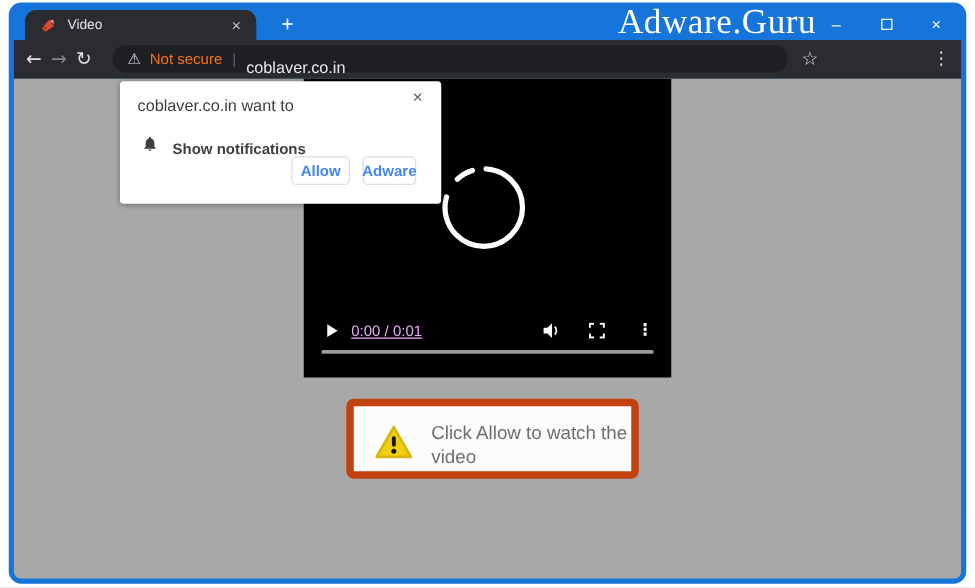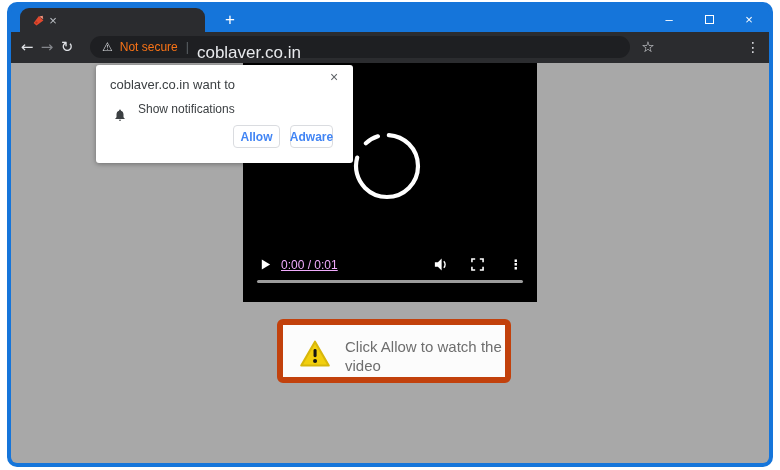--- a/index.html
+++ b/index.html
@@ -28,21 +28,21 @@
   
   .navbar{position:relative;width:100%;height:31px;background:#2b2c2f;}
   .navico{position:absolute;top:3px;width:20px;height:24px;display:flex;align-items:center;
           justify-content:center;font-family:"DejaVu Sans",sans-serif;font-size:15px;color:#dfe1e5;}
   .navico.dim{color:#84878c;}
   .omnibox{position:absolute;left:79px;top:4px;width:540px;height:22px;border-radius:11px;
            background:#1e1f22;display:flex;align-items:center;padding:0 12px;}
   .omni-warn{font-family:"DejaVu Sans",sans-serif;font-size:12px;color:#dadce0;margin-right:7px;}
   .omni-sec{font-size:12px;color:#f97316;}
   .omni-div{color:#5f6368;font-size:12px;margin:0 8px;}
-  .omni-url{font-size:17px;color:#e8eaed;margin-top:12px;}
+  .omni-url{font-size:13px;color:#e8eaed;margin-top:12px;}
   .star{position:absolute;left:626px;top:3px;width:22px;height:24px;display:flex;align-items:center;
         justify-content:center;font-family:"DejaVu Sans",sans-serif;font-size:15px;color:#dfe1e5;}
   .incog{position:absolute;left:649px;top:4px;height:22px;width:79px;border-radius:11px;
          background:#3f4144;display:flex;align-items:center;padding:0 6px;}
   .incog-ico{width:16px;height:16px;display:flex;flex:0 0 auto;}
   .incog-label{margin-left:6px;font-size:11px;color:#e8eaed;}
   .menu-dots{position:absolute;left:733px;top:3px;width:18px;height:24px;display:flex;
              align-items:center;justify-content:center;font-family:"DejaVu Sans",sans-serif;
              font-size:14px;color:#dfe1e5;}
 
@@ -57,21 +57,21 @@
   .vdots{color:#fff;font-family:"DejaVu Sans",sans-serif;font-size:13px;font-weight:bold;}
   .vprogress{position:absolute;left:14px;top:217px;width:266px;height:3px;background:#9c9c9c;
              border-radius:2px;}
 
   .dialog{position:absolute;left:85px;top:2px;width:257px;height:98px;background:#fff;
           border-radius:3px;box-shadow:0 1px 5px rgba(0,0,0,0.35);padding-left:28px;}
   .dlg-title{position:absolute;left:14px;top:12px;font-size:13px;color:#3c4043;}
   .dlg-close{position:absolute;right:10px;top:3px;width:18px;height:18px;display:flex;
              align-items:center;justify-content:center;font-size:14px;color:#5f6368;}
   .dlg-bell{position:absolute;left:17px;top:43px;width:14px;height:14px;display:flex;}
-  .dlg-req{position:absolute;left:42px;top:37px;font-size:12px;color:#3c4043;}
+  .dlg-req{position:absolute;left:42px;top:47px;font-size:12px;color:#3c4043;font-weight:bold;}
   .dlg-btn{position:absolute;top:60px;height:23px;background:#fff;border:1px solid #dadce0;
            border-radius:4px;font-size:12px;font-weight:bold;color:#4285f4;display:flex;
            align-items:center;justify-content:center;padding:0;}
   .dlg-allow{left:137px;width:47px;}
   .dlg-block{left:194px;width:43px;}
 
   .msgbox{position:absolute;left:266px;top:256px;width:234px;height:64px;background:#fcfcfc;
           border:6px solid #c2410c;border-radius:6px;}
   .msg-tri{position:absolute;left:16px;top:13px;width:32px;height:32px;display:flex;}
   .msg-text{position:absolute;left:62px;top:12px;width:164px;font-size:15px;line-height:19px;
@@ -85,23 +85,25 @@
 
     <div class="titlebar">
       <div class="tab">
         <span class="tab-favicon">
           <svg viewBox="0 0 16 16" width="13" height="13">
             <path d="M2 11 L8.5 2.5 L14 8 L5.5 14 Z" fill="#e0492f"></path>
             <path d="M9 3.2 L13.2 2.2 L13.8 6.4 Z" fill="#f2917a"></path>
             <circle cx="5.5" cy="10.5" r="1.4" fill="#b9331c"></circle>
           </svg>
         </span>
+        <span class="tab-title">Video</span>
         <span class="tab-close">×</span>
       </div>
       <div class="newtab">+</div>
+      <div class="watermark">Adware.Guru</div>
       <div class="wincontrols">
         <span class="winbtn">–</span>
         <span class="winbtn">
             <span class="sq"></span>
           </span>
         <span class="winbtn">×</span>
       </div>
     </div>
 
     <div class="navbar">

